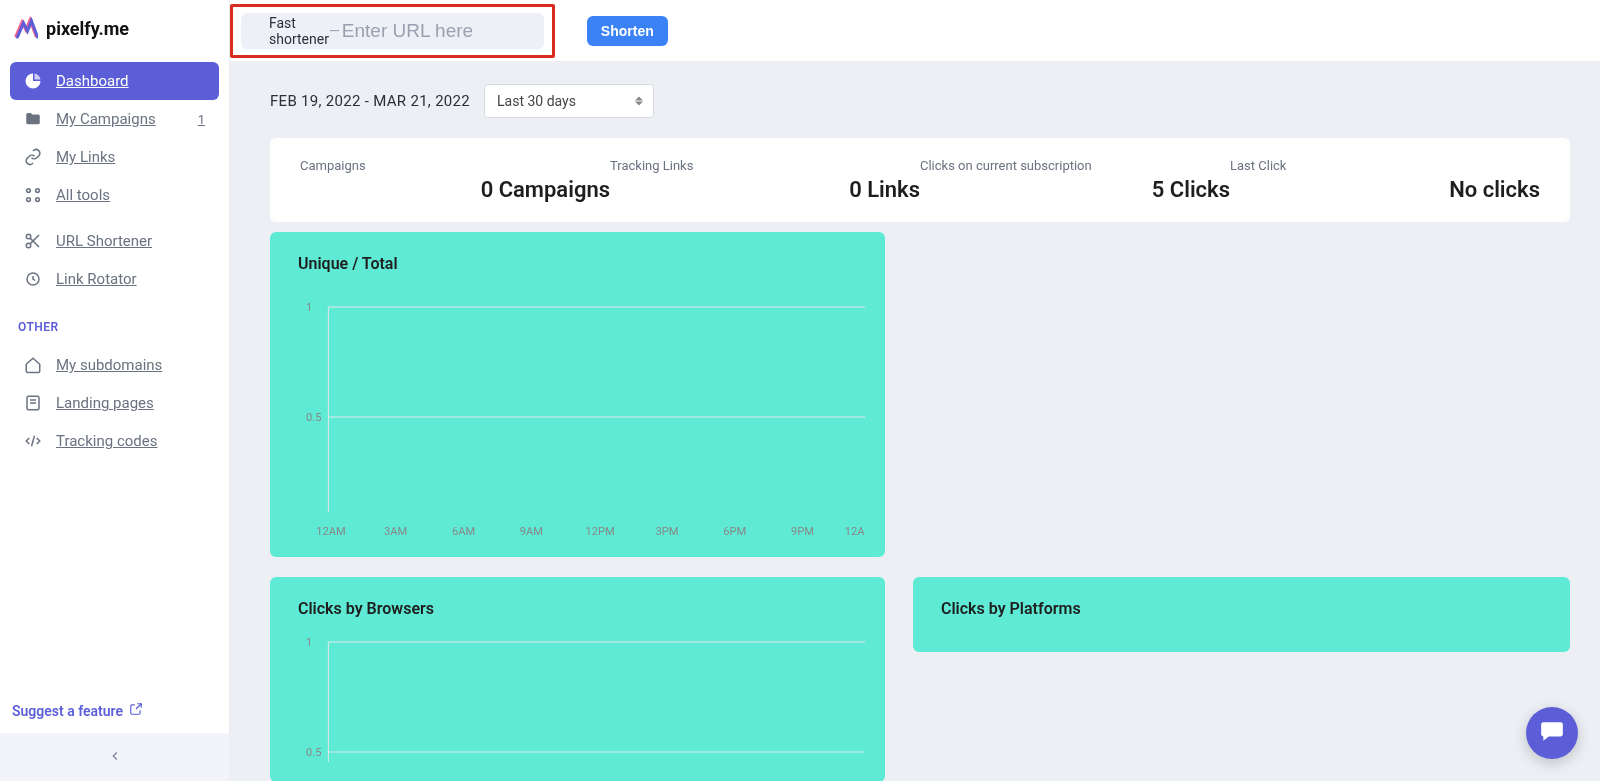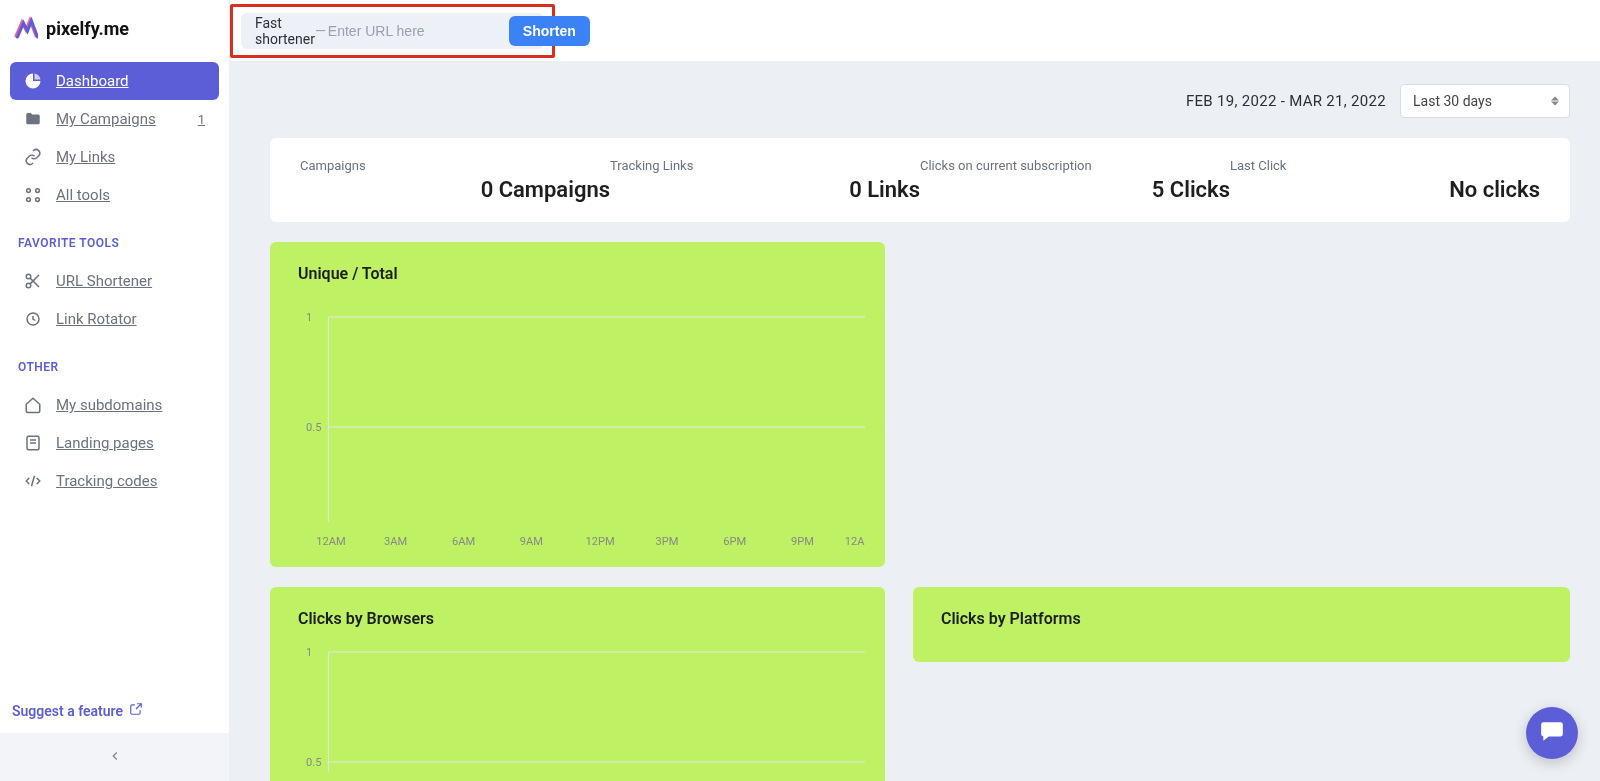--- a/index.html
+++ b/index.html
@@ -22,43 +22,43 @@
     .nav-header { padding: 18px 16px 8px 18px; font-size: 12px; letter-spacing: 0.5px; color: #5b5ed7; font-weight: 600; }
     
     .sidebar-footer { margin-top: auto; }
     .suggest { padding: 14px 12px; color: #5b5ed7; font-size: 14px; font-weight: 600; display: flex; align-items: center; gap: 6px; cursor: pointer; }
     .collapse-bar { background: #f2f4f9; height: 48px; display: flex; align-items: center; justify-content: center; cursor: pointer; color: #7b7f96; }
     
     
     .main { flex: 1; display: flex; flex-direction: column; }
     .topbar { height: 62px; background: #fff; border-bottom: 1px solid #eee; display: flex; align-items: center; padding: 0 0 0 0; position: relative; }
     .shorten-wrap { border: 3px solid #d92d20; border-radius: 2px; margin-left: 0; padding: 6px 8px 6px 8px; display: flex; align-items: center; }
-    .shorten-inner { display: flex; align-items: center; background: #eef0f7; border-radius: 6px; height: 36px; padding: 0 4px 0 14px; width: 303px; }
+    .shorten-inner { display: flex; align-items: center; background: #eef0f7; border-radius: 6px; height: 36px; padding: 0 4px 0 28px; width: 303px; }
     .shorten-label { color: #2b2f3a; font-size: 14px; }
     .shorten-dash { color: #9aa0af; font-size: 14px; margin: 0 2px 0 0; }
-    .shorten-input { border: none; background: transparent; outline: none; font-size: 14px; color: #444; flex: 1; }
+    .shorten-input { border: none; background: transparent; outline: none; font-size: 19px; color: #444; flex: 1; }
     .shorten-input::placeholder { color: #9aa0af; }
     .shorten-btn { background: #3b82f6; color: #fff; border: none; border-radius: 6px; height: 30px; padding: 0 14px; font-size: 14px; font-weight: 600; cursor: pointer; }
     
     .content { background: #ecf0f4; flex: 1; padding: 22px 30px 0 40px; overflow: hidden; }
-    .range-row { display: flex; justify-content: flex-end; align-items: center; gap: 14px; margin-bottom: 20px; }
+    .range-row { display: flex; justify-content: flex-start; align-items: center; gap: 14px; margin-bottom: 20px; }
     .range-text { font-size: 15px; color: #2b2f3a; letter-spacing: 0.3px; }
     .range-select { border: 1px solid #d8dbe3; background: #fff; border-radius: 4px; padding: 8px 32px 8px 12px; font-size: 14px; color: #444; position: relative; cursor: pointer; min-width: 170px; }
     .range-select .spin { position: absolute; right: 10px; top: 50%; transform: translateY(-50%); display: flex; flex-direction: column; gap: 1px; }
     .spin .up, .spin .dn { width: 0; height: 0; border-left: 4px solid transparent; border-right: 4px solid transparent; }
     .spin .up { border-bottom: 4px solid #888; }
     .spin .dn { border-top: 4px solid #888; }
     
-    .stats-card { background: #fff; border-radius: 6px; padding: 20px 30px; display: flex; gap: 0; margin-bottom: 20px; }
+    .stats-card { background: #fff; border-radius: 6px; padding: 20px 30px; display: flex; gap: 0; margin-bottom: 10px; }
     .stat { flex: 1; }
     .stat-label { color: #6b7280; font-size: 13px; margin-bottom: 4px; }
     .stat-value { font-size: 22px; font-weight: 600; color: #1e1e1e; text-align: right; }
     
     .panels { display: grid; grid-template-columns: 615px 1fr; gap: 28px; margin-bottom: 20px; align-items: start; }
-    .panel { background: #bef264; border-radius: 6px; padding: 22px 20px 20px 28px; }
+    .panel { background: #5eead4; border-radius: 6px; padding: 22px 20px 20px 28px; }
     .panel-title { font-size: 16px; font-weight: 600; color: #1e1e1e; margin-bottom: 14px; }
     .no-data { color: #6b7280; font-size: 14px; text-align: center; padding: 14px 0 10px 0; }
     
     .chart { position: relative; height: 250px; }
     .chart svg { width: 100%; height: 100%; }
     .ytick text, .xtick text { font-size: 11px; fill: #888; }
     .grid line { stroke: #e3e6eb; stroke-width: 1; }
     .axis line { stroke: #e3e6eb; stroke-width: 1; }
     
     .chart-sm { position: relative; height: 130px; }
@@ -118,21 +118,20 @@
               <circle cx="6" cy="6" r="2.5"></circle>
               <circle cx="18" cy="6" r="2.5"></circle>
               <circle cx="6" cy="18" r="2.5"></circle>
               <circle cx="18" cy="18" r="2.5"></circle>
             </svg>
         </span>
         <span>All tools</span>
       </div>
     </div>
 
-    <div class="nav-header">FAVORITE TOOLS</div>
     <div class="nav-section">
       <div class="nav-item">
         <span class="nav-icon">
           <svg viewBox="0 0 24 24" fill="none" stroke="currentColor" stroke-width="2">
               <circle cx="6" cy="6" r="3"></circle>
               <circle cx="6" cy="18" r="3"></circle>
               <line x1="20" y1="4" x2="8.5" y2="15.5"></line>
               <line x1="20" y1="20" x2="8.5" y2="8.5"></line>
             </svg>
         </span>

